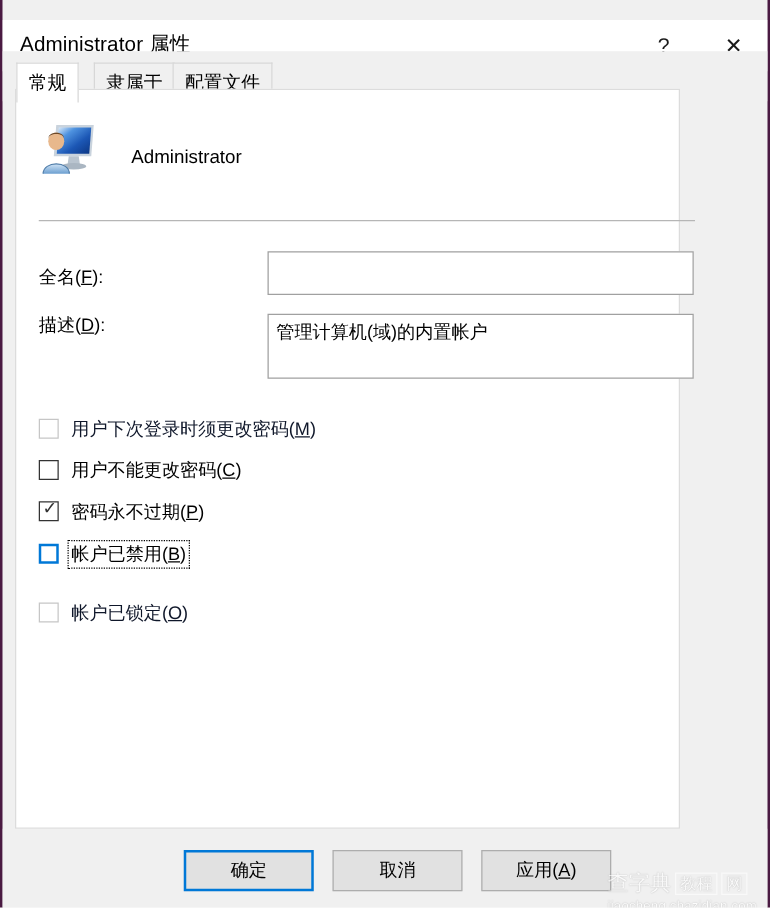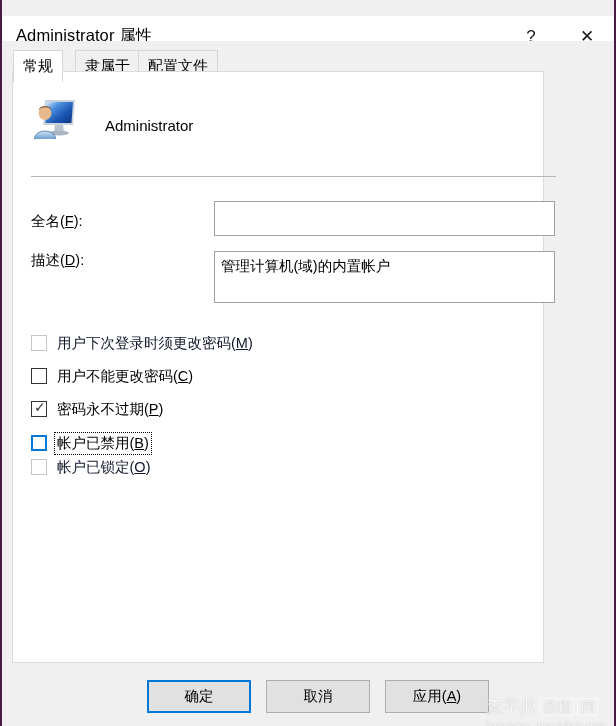--- a/index.html
+++ b/index.html
@@ -345,21 +345,21 @@
         <span class="cb-check">✓</span>
       </span>
       <span class="cb-label"><span>密码永不过期(</span><span class="acc">P</span><span>)</span></span>
     </div>
 
     <div class="cb-row focused" style="top:360px;">
       <span class="cb-box"></span>
       <span class="cb-label"><span>帐户已禁用(</span><span class="acc">B</span><span>)</span></span>
     </div>
 
-    <div class="cb-row disabled" style="top:384px;justify-content:flex-end;">
+    <div class="cb-row disabled" style="top:407px;justify-content:flex-end;">
       <span class="cb-box"></span>
       <span class="cb-label"><span>帐户已锁定(</span><span class="acc">O</span><span>)</span></span>
     </div>
 
   </div>
 
   <div id="footer">
     <button class="dlg-btn default" id="btn-ok">
       <span>确定</span>
     </button>

